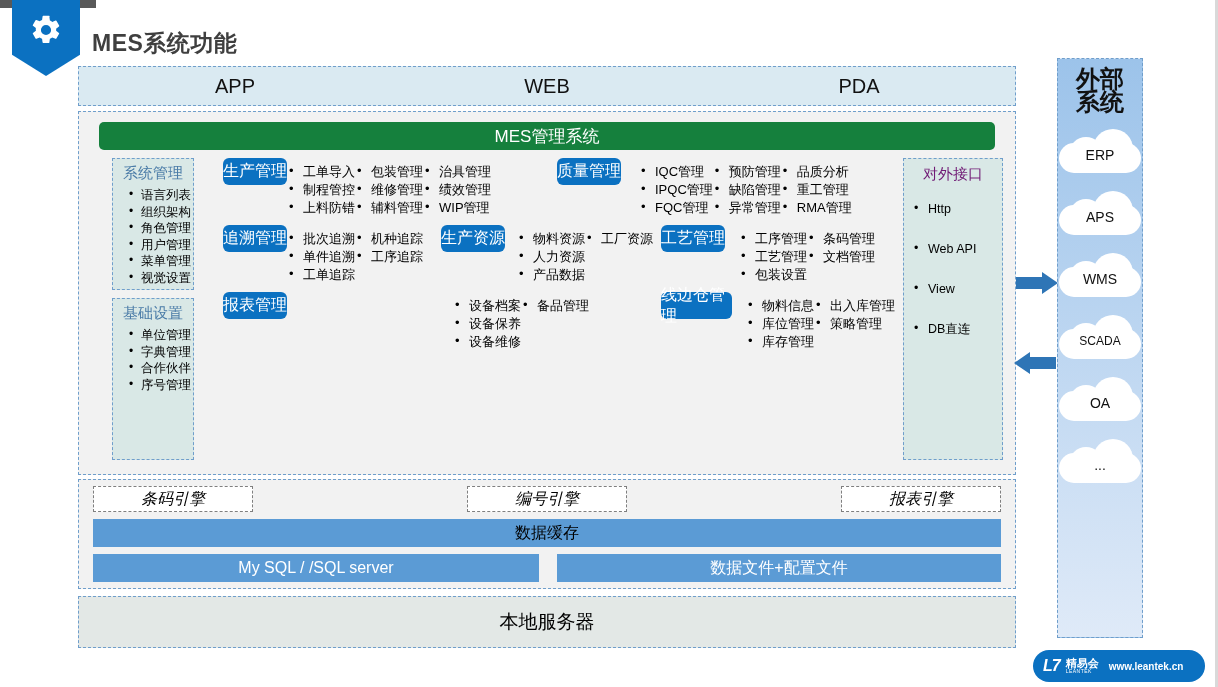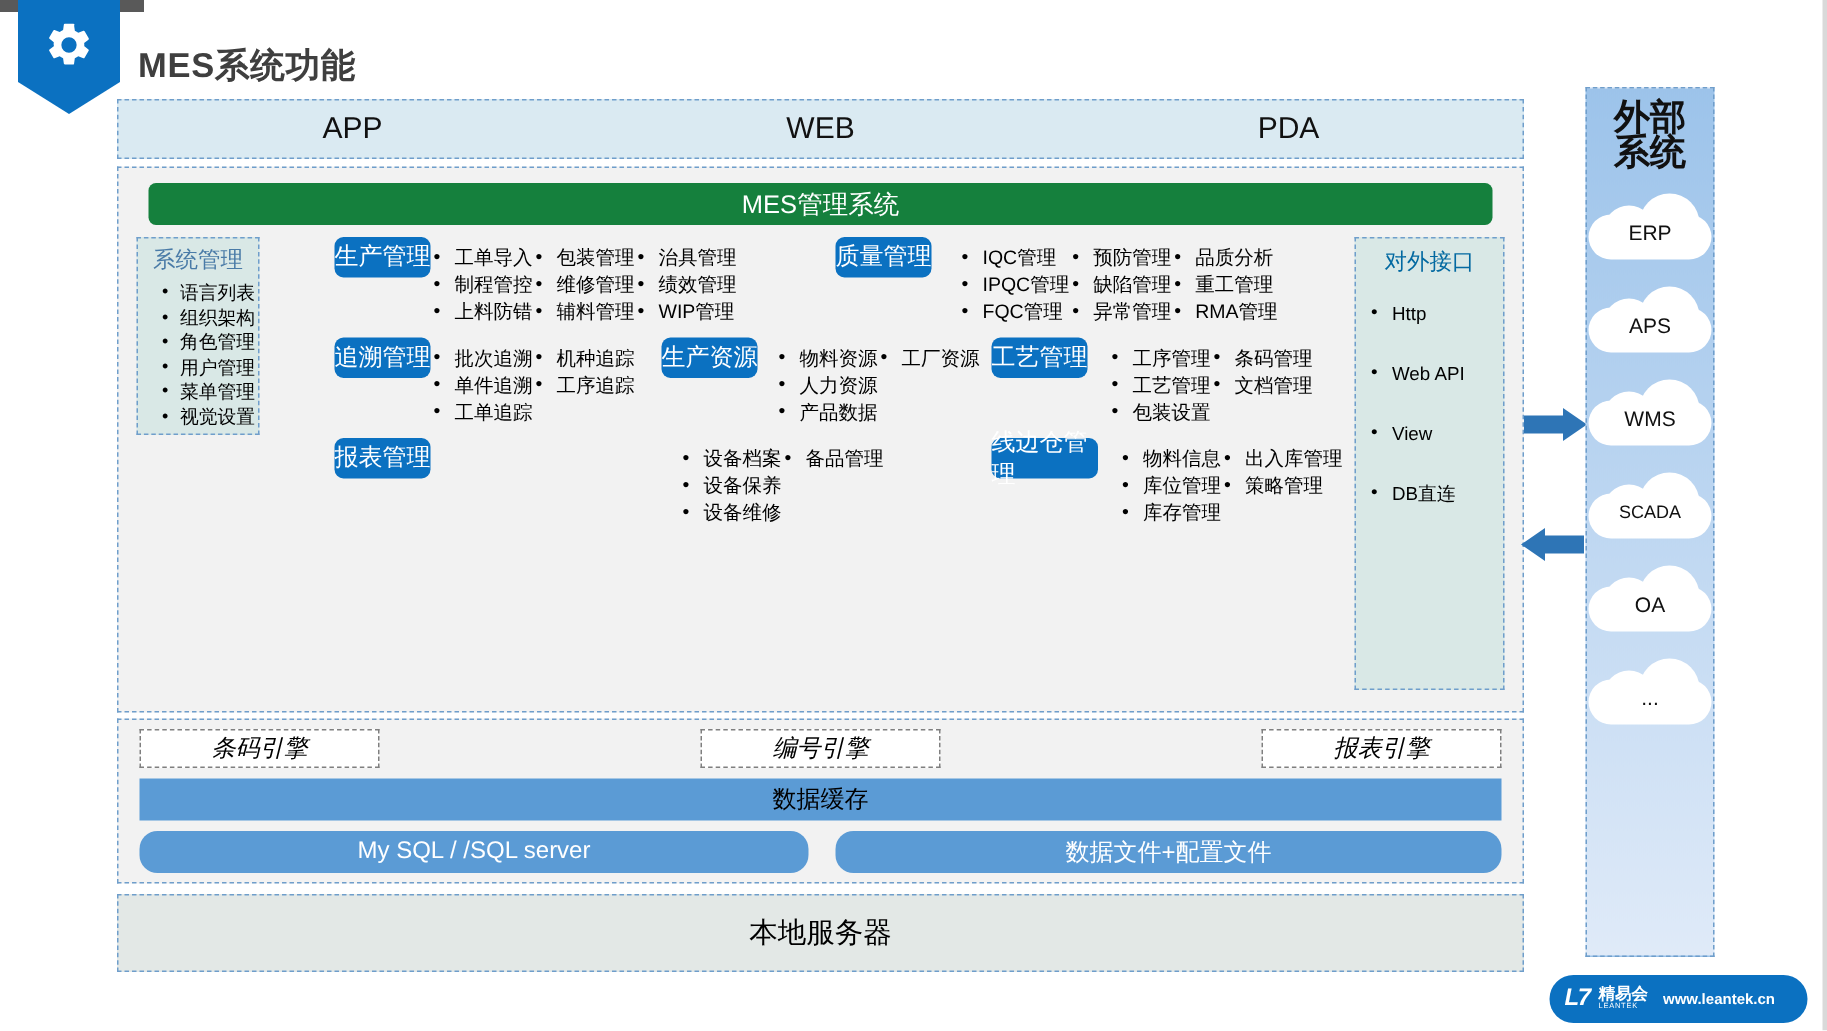--- a/index.html
+++ b/index.html
@@ -36,21 +36,21 @@
     background:#f2f2f2;border:1px dashed #6f9ecb;box-sizing:border-box;
     padding:8px;
   }
   .mes-bar{
     height:28px;background:#15803d;border-radius:5px;
     display:flex;align-items:center;justify-content:center;
     color:#fff;font-size:17px;margin:2px 12px 8px 12px;
   }
   .mp-body{display:flex;gap:8px;height:302px;padding:0 4px;}
   
-  .leftcol{width:124px;display:flex;gap:8px;}
+  .leftcol{width:124px;display:flex;flex-direction:column;gap:8px;align-items:center;}
   .tealbox{
     background:#d9e8e6;border:1px dashed #6f9ecb;box-sizing:border-box;
     padding:5px 2px 6px 2px;
   }
   .tealbox .tb-title{
     text-align:center;color:#4a7ba7;font-size:15px;margin-bottom:4px;
   }
   .tealbox ul{margin:0;padding:0 0 0 14px;list-style:none;}
   .tealbox li{font-size:12.5px;line-height:16.5px;position:relative;padding-left:12px;white-space:nowrap;}
   .tealbox li:before{content:"•";position:absolute;left:0;top:-1px;font-size:12px;}
@@ -75,21 +75,21 @@
   .w-craft{flex:1;}
   .w-rep{flex:0 0 210px;}
   .w-dev{flex:0 0 212px;}
   .w-line{flex:1;}
   
   .ifacecol{width:100px;}
   .ifacebox{
     height:100%;background:#d9e8e6;border:1px dashed #6f9ecb;box-sizing:border-box;
     padding:6px 2px;
   }
-  .ifacebox .tb-title{text-align:center;color:#0369a1;font-size:15px;margin-bottom:18px;}
+  .ifacebox .tb-title{text-align:center;color:#701a75;font-size:15px;margin-bottom:18px;}
   .ifacebox ul{margin:0;padding:0 0 0 8px;list-style:none;}
   .ifacebox li{font-size:12.5px;line-height:15px;position:relative;padding-left:14px;margin-bottom:25px;white-space:nowrap;}
   .ifacebox li:before{content:"•";position:absolute;left:0;top:-1px;}
   
   .enginepanel{
     position:absolute;left:78px;top:479px;width:938px;height:110px;
     background:#f2f2f2;border:1px dashed #6f9ecb;box-sizing:border-box;
     padding:6px 14px;
   }
   .enginerow{display:flex;justify-content:space-between;margin-bottom:7px;}
@@ -99,21 +99,21 @@
     box-sizing:border-box;
     font-style:italic;
   }
   .cachebar{
     height:28px;background:#5b9bd5;color:#000000;font-size:16px;
     display:flex;align-items:center;justify-content:center;margin-bottom:7px;
   }
   .dbrow{display:flex;gap:18px;}
   .dbbox{
     height:28px;background:#5b9bd5;color:#fff;font-size:16px;
-    display:flex;align-items:center;justify-content:center;border-radius:12px;
+    display:flex;align-items:center;justify-content:center;
   }
   .db-left{flex:0 0 446px;}
   .db-right{flex:1;}
   
   .serverbar{
     position:absolute;left:78px;top:596px;width:938px;height:52px;
     background:#e3e8e6;border:1px dashed #6f9ecb;box-sizing:border-box;
     display:flex;align-items:center;justify-content:center;font-size:19px;
   }
   
@@ -183,20 +183,29 @@
         <div class="tb-title">系统管理</div>
         <ul>
           <li>语言列表</li>
           <li>组织架构</li>
           <li>角色管理</li>
           <li>用户管理</li>
           <li>菜单管理</li>
           <li>视觉设置</li>
         </ul>
       </div>
+      <div class="tealbox box-base">
+        <div class="tb-title">基础设置</div>
+        <ul>
+          <li>单位管理</li>
+          <li>字典管理</li>
+          <li>合作伙伴</li>
+          <li>序号管理</li>
+        </ul>
+      </div>
     </div>
 
     <div class="centercol">
 
       <div class="grow">
         <div class="card w-prod">
           <div class="card-title">生产管理</div>
           <div class="card-cols">
             <ul style="flex:1">
               <li>工单导入</li>

